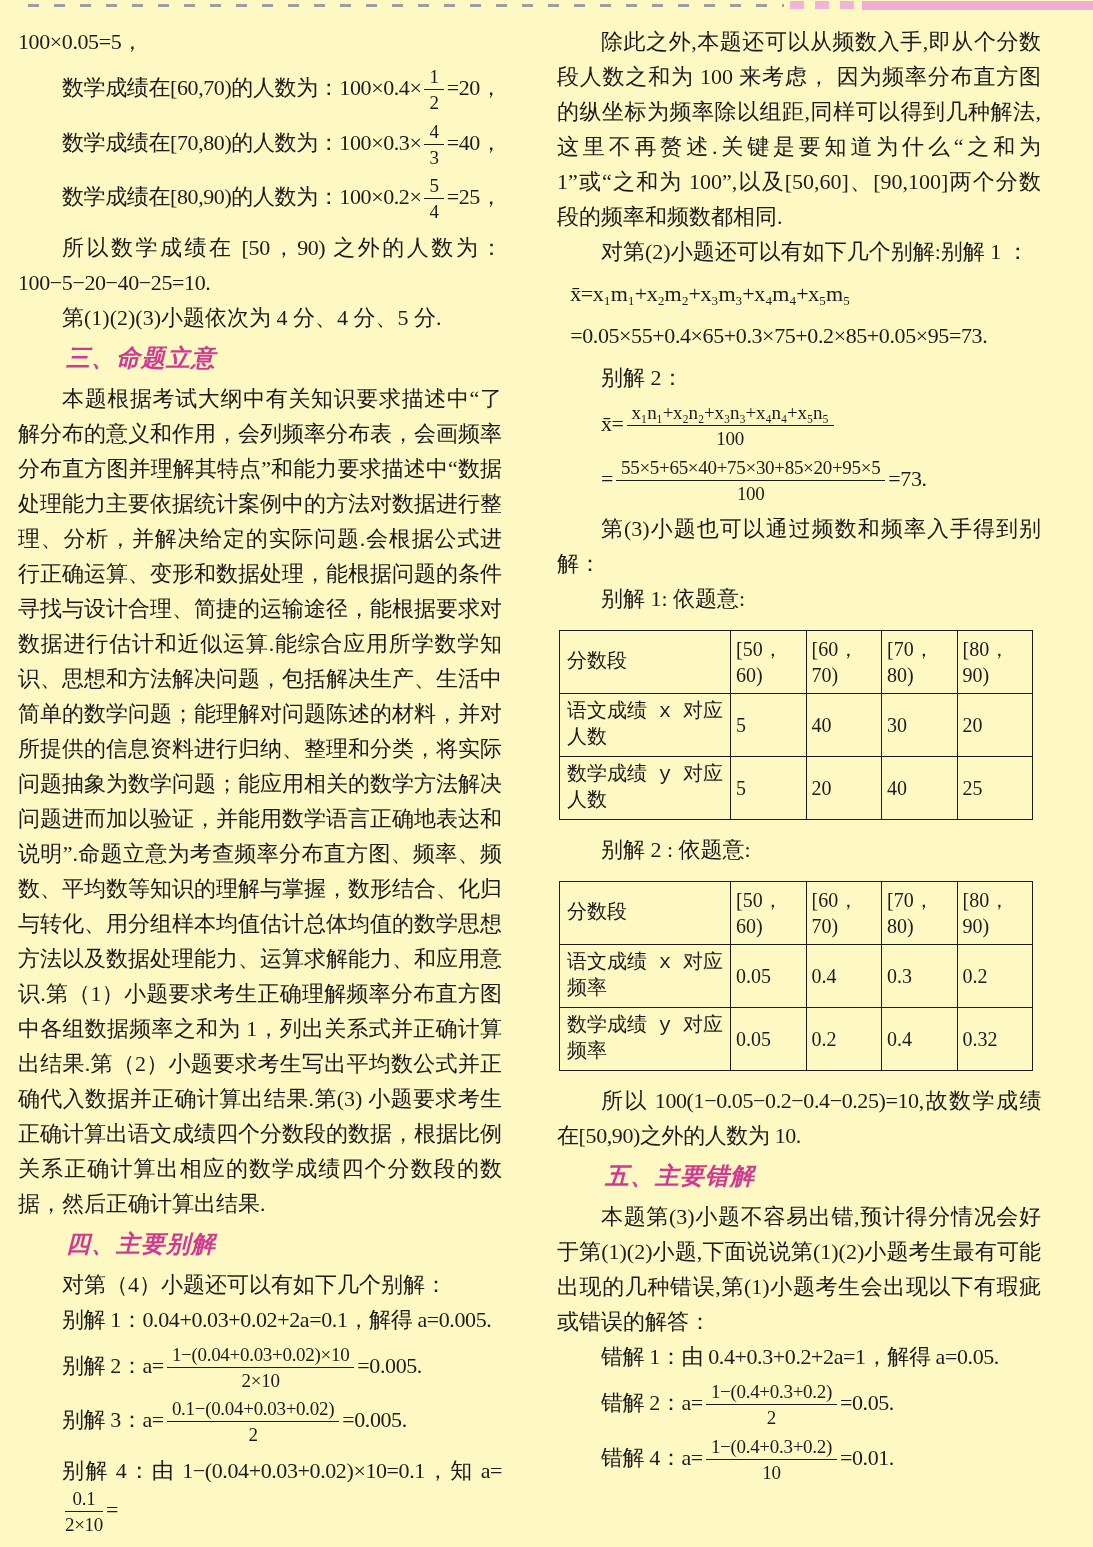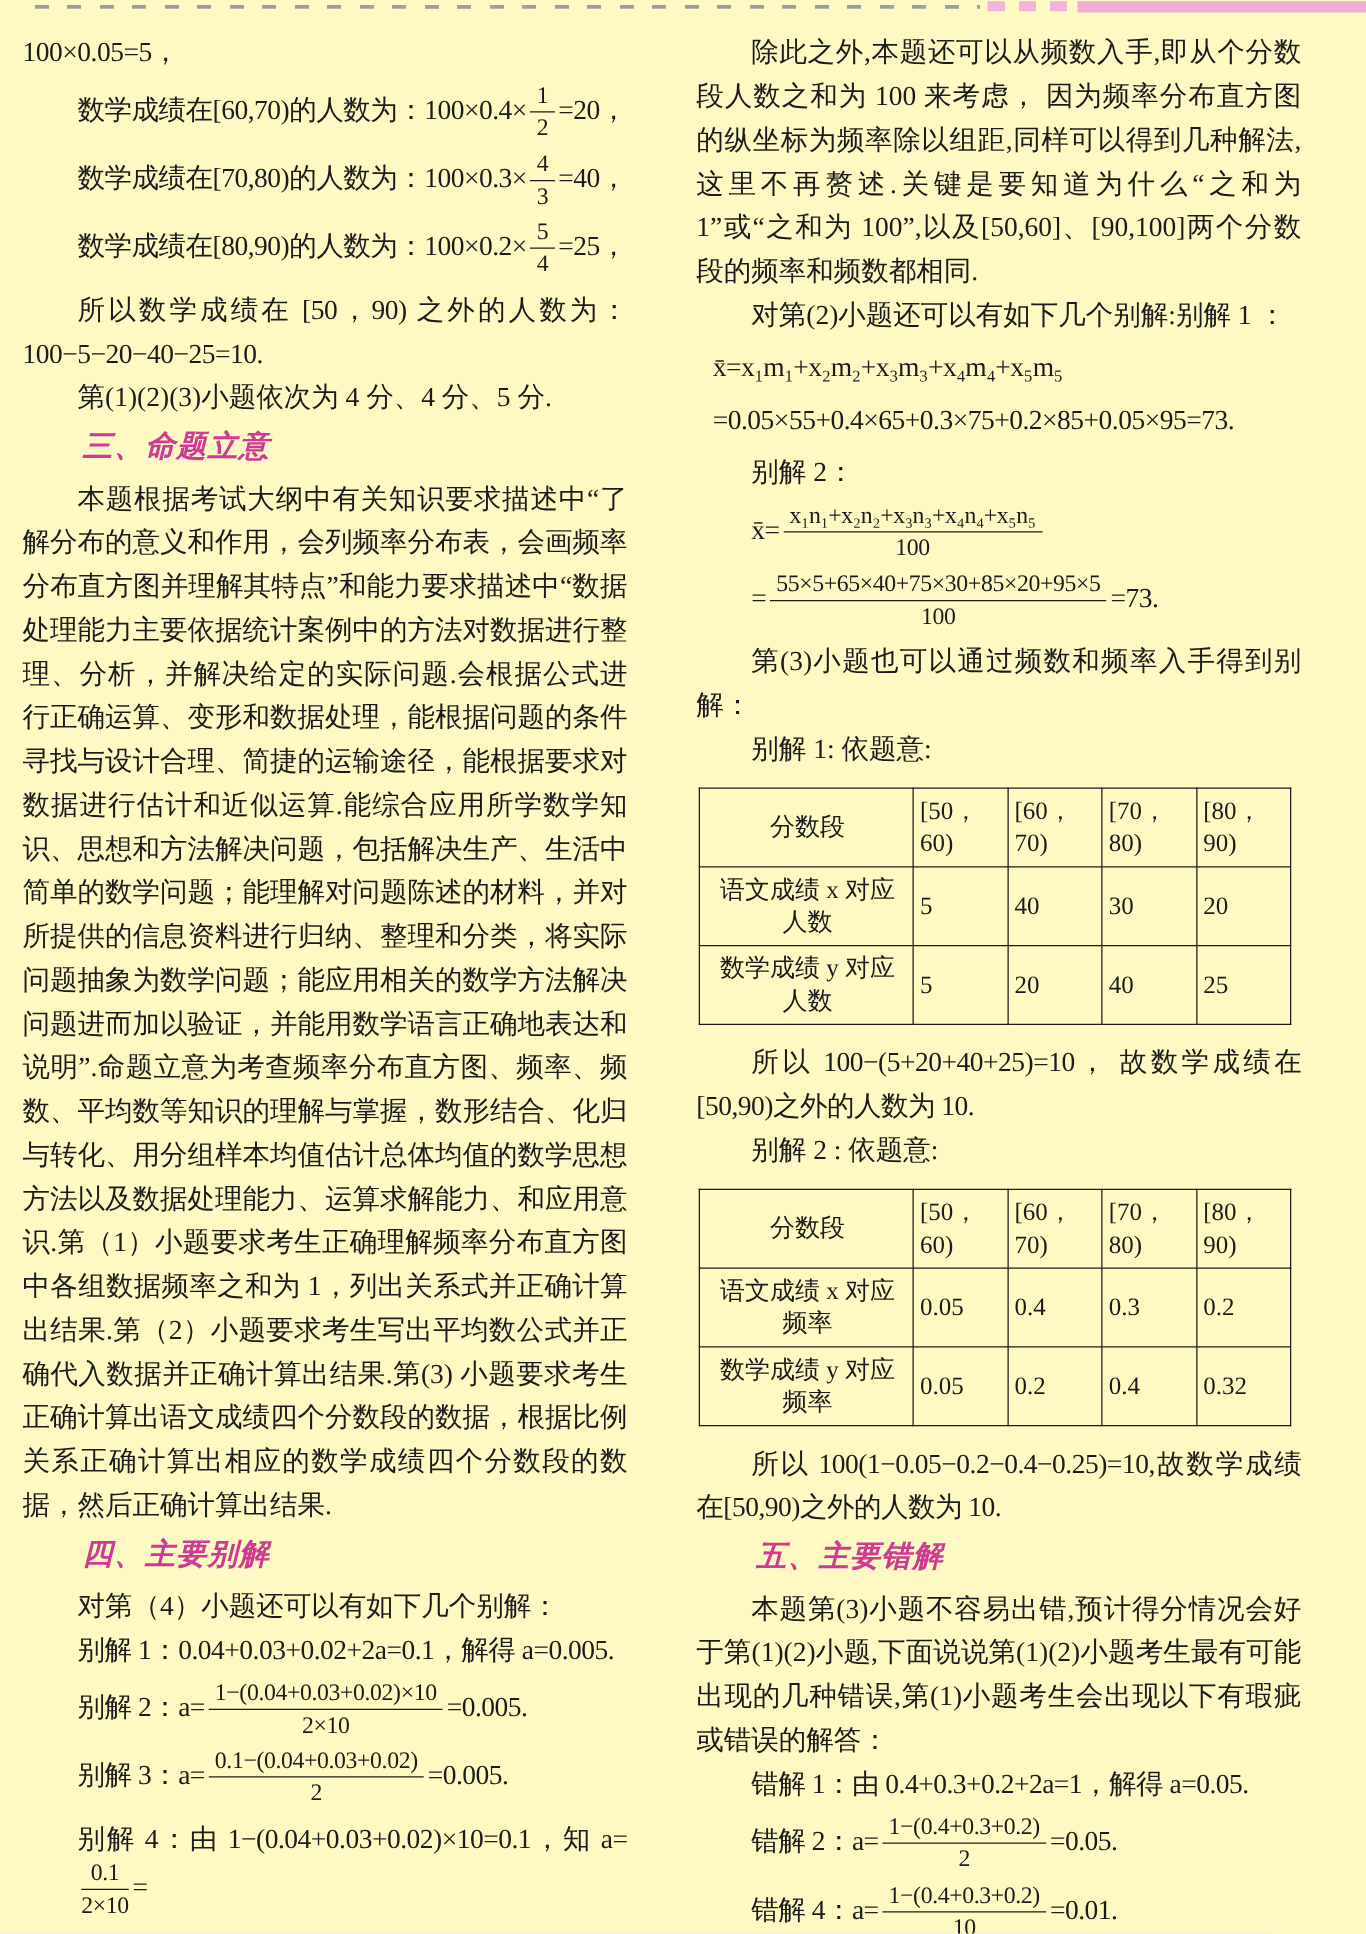--- a/index.html
+++ b/index.html
@@ -26,21 +26,21 @@
   }
   .fline{margin:7px 0;padding-left:2em;letter-spacing:-0.4px;}
   .fline.noind{padding-left:0.6em;}
   .frac{display:inline-block;vertical-align:middle;text-align:center;
     line-height:1.12;margin:0 3px;font-size:19px;letter-spacing:-0.3px;}
   .frac .num{display:block;border-bottom:1.8px solid #1b1b1b;padding:0 5px 2px;}
   .frac .den{display:block;padding-top:2px;}
   .dtable{border-collapse:collapse;margin:14px 0 12px 2px;width:474px;
     font-size:20px;line-height:26px;table-layout:fixed;}
   .dtable td{border:1.7px solid #1b1b1b;padding:5px 5px;text-align:left;overflow:hidden;}
-  .dtable td.lab{text-align:center;width:158px;padding-left:7px;}
+  .dtable td.lab{text-align:left;width:158px;padding-left:7px;font-family:Liberation Mono, monospace;}
 </style>
 </head>
 <body>
 
 <div class="page">
 
   <div class="topbar">
     <div class="dash-gray"></div>
     <div class="dash-pink"></div>
     <div class="solid-pink"></div>
@@ -124,21 +124,20 @@
       <tr>
         <td class="lab">数学成绩 y 对应人数</td>
         <td>5</td>
         <td>20</td>
         <td>40</td>
         <td>25</td>
       </tr>
     </tbody>
       </table>
 
-    <p class="t indent tight">所以 100−(5+20+40+25)=10， 故数学成绩在[50,90)之外的人数为 10.</p>
     <p class="t indent">别解 2 : 依题意:</p>
 
     <table class="dtable">
       <tbody>
           <tr>
         <td class="lab">分数段</td>
         <td>[50，60)</td>
         <td>[60，70)</td>
         <td>[70，80)</td>
         <td>[80，90)</td>

